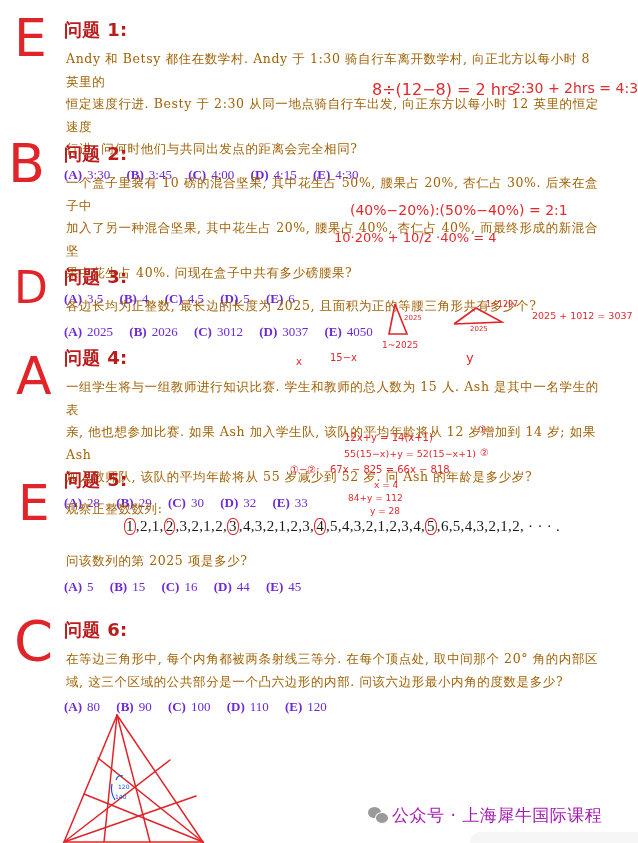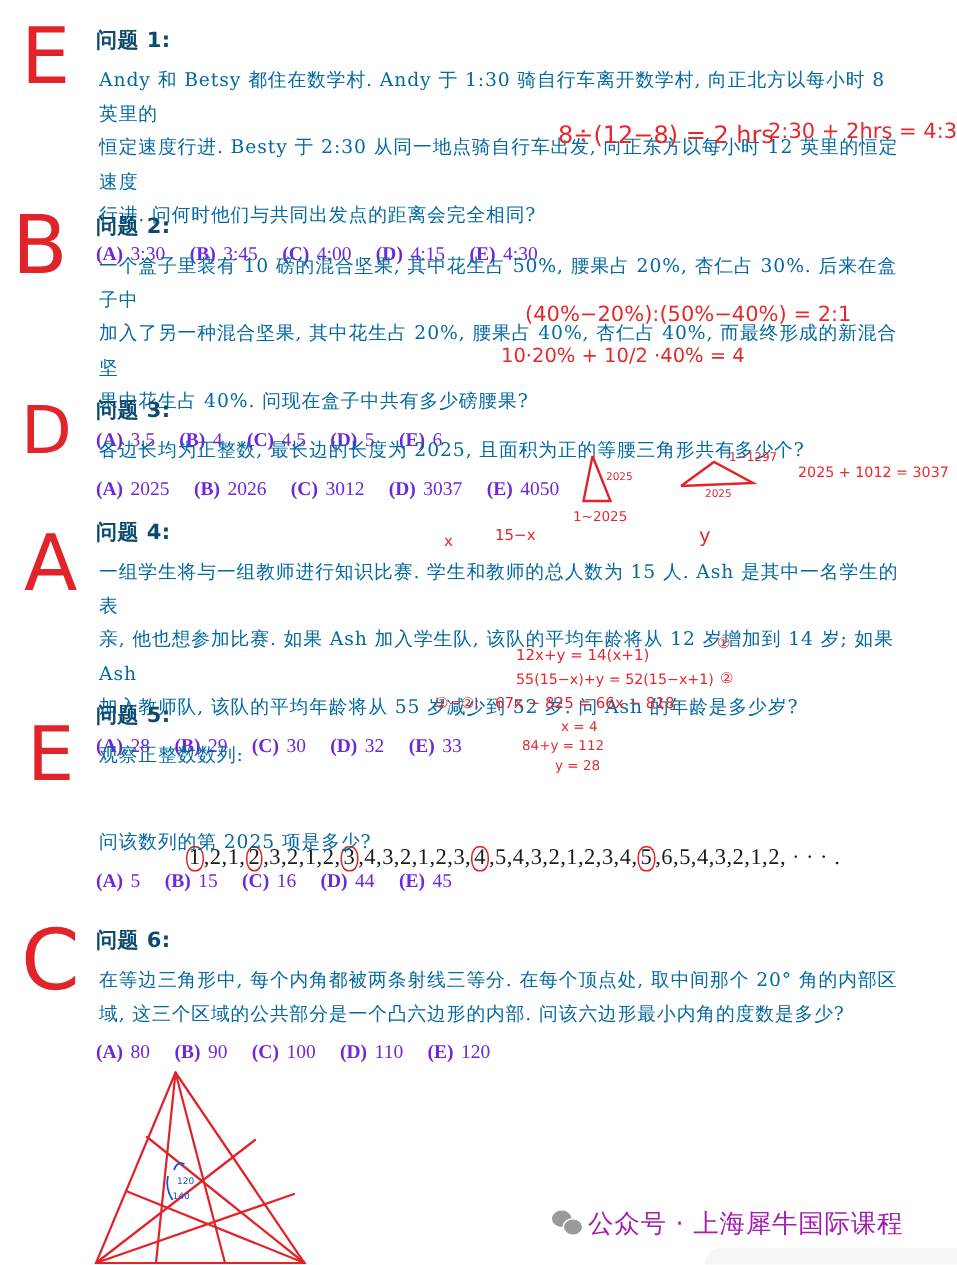--- a/index.html
+++ b/index.html
@@ -1,26 +1,26 @@
 <!DOCTYPE html>
 <html><head>
 <meta charset="utf-8">
 <style>
   html, body { margin:0; padding:0; background:#ffffff; }
   body { width:638px; height:843px; position:relative; overflow:hidden;
          font-family:"DejaVu Serif","Liberation Serif",serif; color:#1a1a1a; }
   .q { position:absolute; left:64px; width:540px; }
-  .q-title { font-family:"DejaVu Sans","Liberation Sans",sans-serif; font-weight:bold; font-size:14px; color:#0c4a6e; margin:0 0 6px 0; letter-spacing:0.3px; }
-  .q-body { font-size:12.5px; line-height:22.5px; color:#0369a1; padding-left:2px; letter-spacing:0.6px; }
+  .q-title { font-family:"DejaVu Sans","Liberation Sans",sans-serif; font-weight:bold; font-size:18px; color:#b91c1c; margin:0 0 6px 0; letter-spacing:0.3px; }
+  .q-body { font-size:12.5px; line-height:22.5px; color:#a16207; padding-left:2px; letter-spacing:0.6px; }
   .choices { font-family:"Liberation Serif","DejaVu Serif",serif; font-size:13px; margin-top:6px; color:#6d28d9; white-space:nowrap; }
   .choices .choice { margin-right:13px; }
   .choices .lbl { font-weight:bold; margin-right:5px; }
   .answer { position:absolute; font-family:"DejaVu Sans","Liberation Sans",sans-serif; color:#e0242a; font-weight:normal; }
   .note { position:absolute; font-family:"DejaVu Sans","Liberation Sans",sans-serif; color:#e22a2e; white-space:nowrap; }
-  .seq { position:absolute; left:124px; top:518px; font-family:"Liberation Serif","DejaVu Serif",serif; font-size:15px; letter-spacing:0.3px; white-space:nowrap;margin-top:46px; }
+  .seq { position:absolute; left:124px; top:518px; font-family:"Liberation Serif","DejaVu Serif",serif; font-size:15px; letter-spacing:0.3px; white-space:nowrap; }
   .seq .circ { display:inline-block; border:1.5px solid #e0242a; border-radius:45%; padding:0 1px; line-height:15px; }
   .watermark { position:absolute; left:368px; top:804px; font-family:"DejaVu Sans","Liberation Sans",sans-serif; font-size:17px; color:#a21caf; white-space:nowrap; letter-spacing:0.5px; }
   .watermark .wx { display:inline-block; width:20px; height:16px; position:relative; vertical-align:-2px; margin-right:4px; }
   .wx .b1 { position:absolute; left:0; top:0; width:13px; height:11px; border-radius:50%; background:#9a9a9a; }
   .wx .b2 { position:absolute; left:7px; top:5px; width:12px; height:10px; border-radius:50%; background:#9a9a9a; border:1px solid #fff; }
   .fade { position:absolute; left:470px; top:832px; width:170px; height:12px; background:#f6f6f6; border-top-left-radius:10px; }
 </style>
 </head>
 <body>
 

